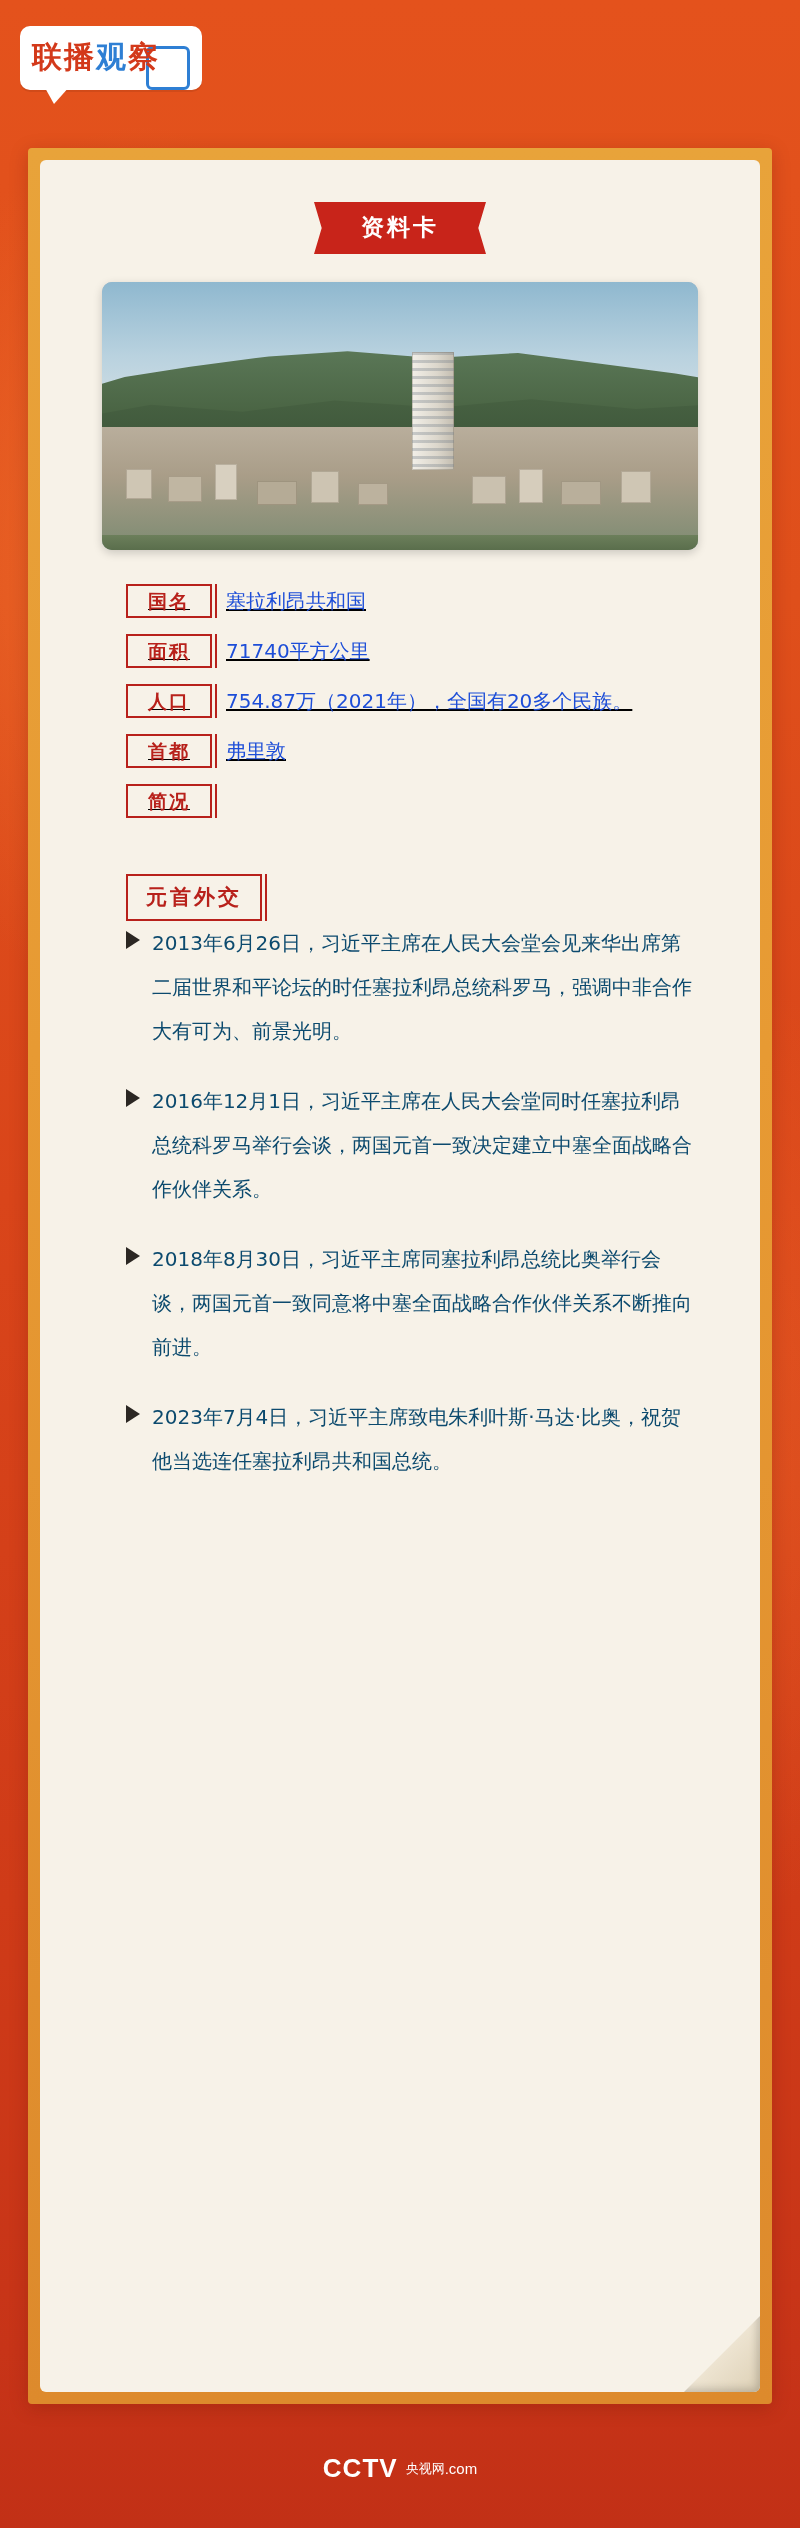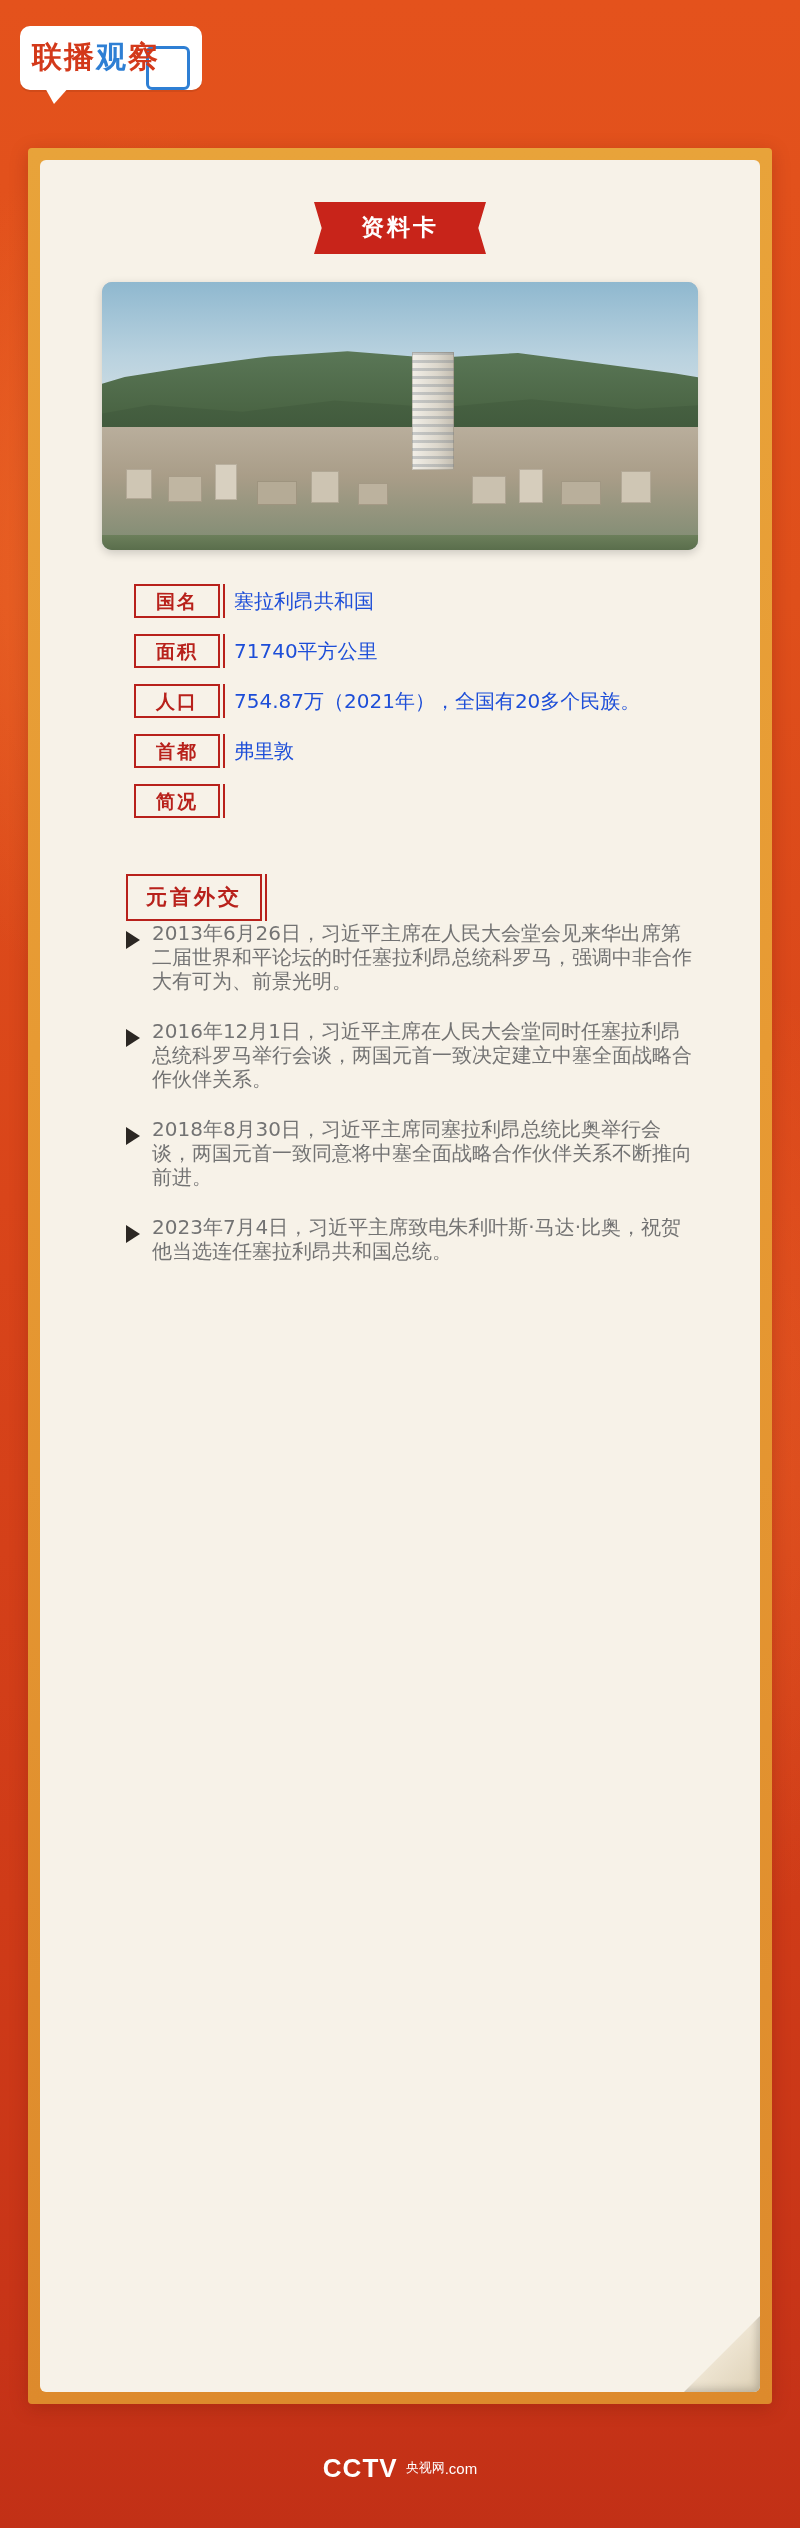--- a/index.html
+++ b/index.html
@@ -211,22 +211,23 @@
     position:absolute; left:0; top:0; width:100%; height:100%;
     background: repeating-linear-gradient(180deg, rgba(120,130,140,.35) 0 3px, rgba(255,255,255,0) 3px 8px);
   }
   .greenstrip {
     position: absolute; left:0; bottom:0; width:100%; height:12%;
     background: linear-gradient(180deg,#6c7f5b 0%, #5a6e4c 100%);
   }
 
   
   .info {
-    margin: 34px 0 0 8px;
+    margin: 34px 0 0 0;
     padding: 0 58px 0 86px;
+    text-decoration: underline;
   }
   .info-row {
     display: flex;
     align-items: flex-start;
     margin-bottom: 16px;
   }
   .tag {
     flex: 0 0 auto;
     position: relative;
     width: 86px;
@@ -297,22 +298,22 @@
     width: 0;
     height: 0;
     border-top: 9px solid transparent;
     border-bottom: 9px solid transparent;
     border-left: 14px solid #2b2723;
     margin: 10px 12px 0 0;
   }
   .event-text {
     flex: 1 1 auto;
     font-size: 20px;
-    line-height: 24px;
-    color: #737373;
+    line-height: 44px;
+    color: #0c4a6e;
     font-family: "DejaVu Sans", "Liberation Sans", sans-serif;
   }
 
   
   .footer {
     position: absolute;
     left: 0;
     bottom: 44px;
     width: 100%;
     text-align: center;
@@ -328,21 +329,21 @@
     vertical-align: middle;
   }
   .cctv-cn {
     display: inline-block;
     margin-left: 8px;
     font-size: 13px;
     line-height: 15px;
     color: #ffffff;
     text-align: left;
     vertical-align: middle;
-    font-family: Liberation Mono, monospace;
+    font-family: Liberation Sans, sans-serif;
   }
   .cctv-com {
     display: inline-block;
     margin-left: 0;
     font-size: 15px;
     color: #ffffff;
     vertical-align: middle;
     font-family: "Liberation Sans", sans-serif;
   }
 </style>

